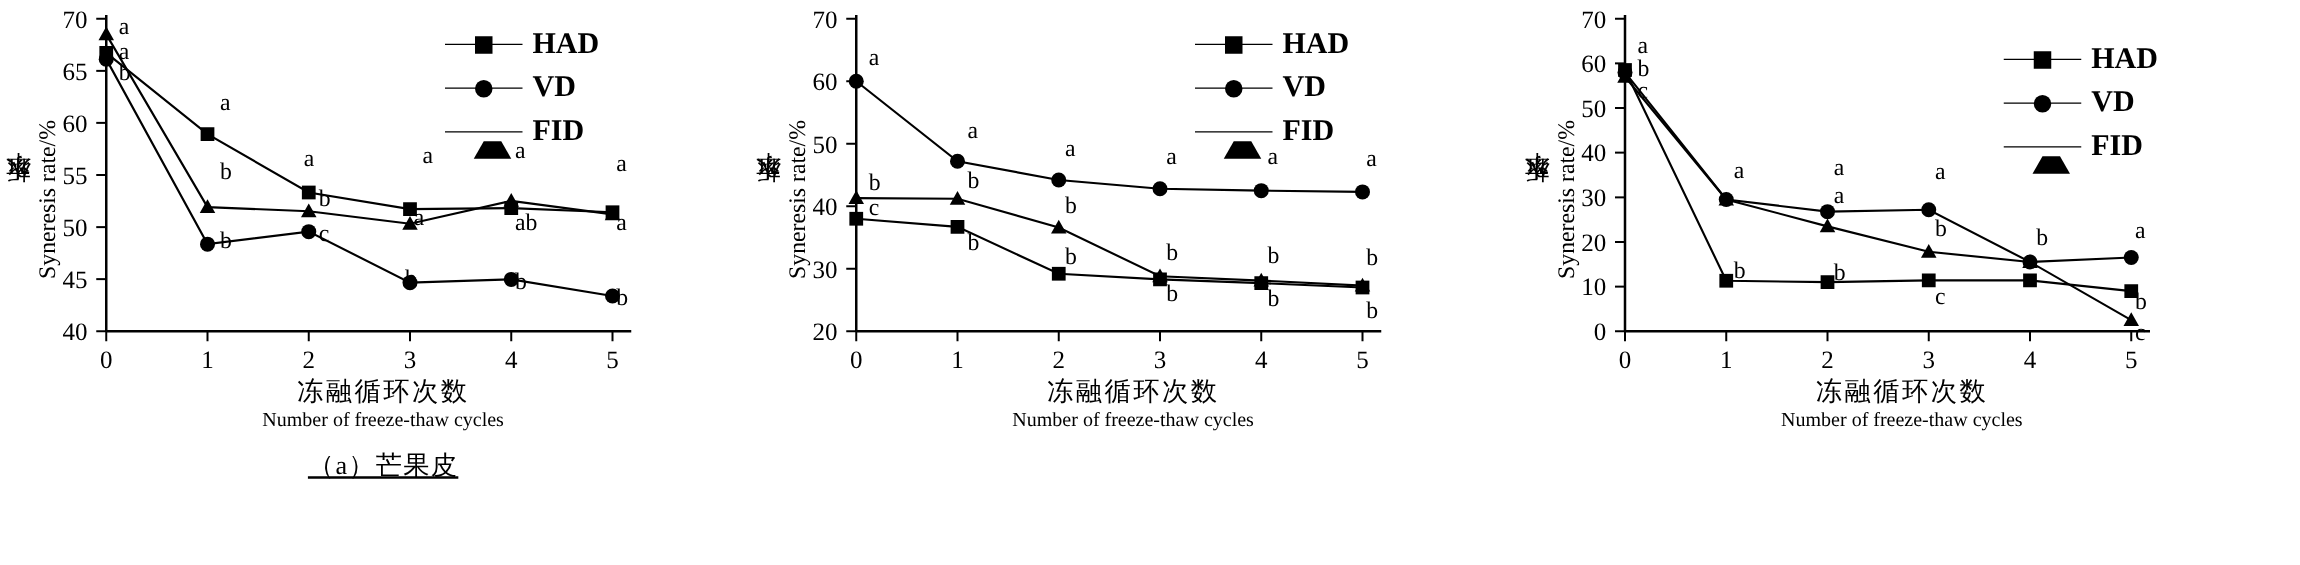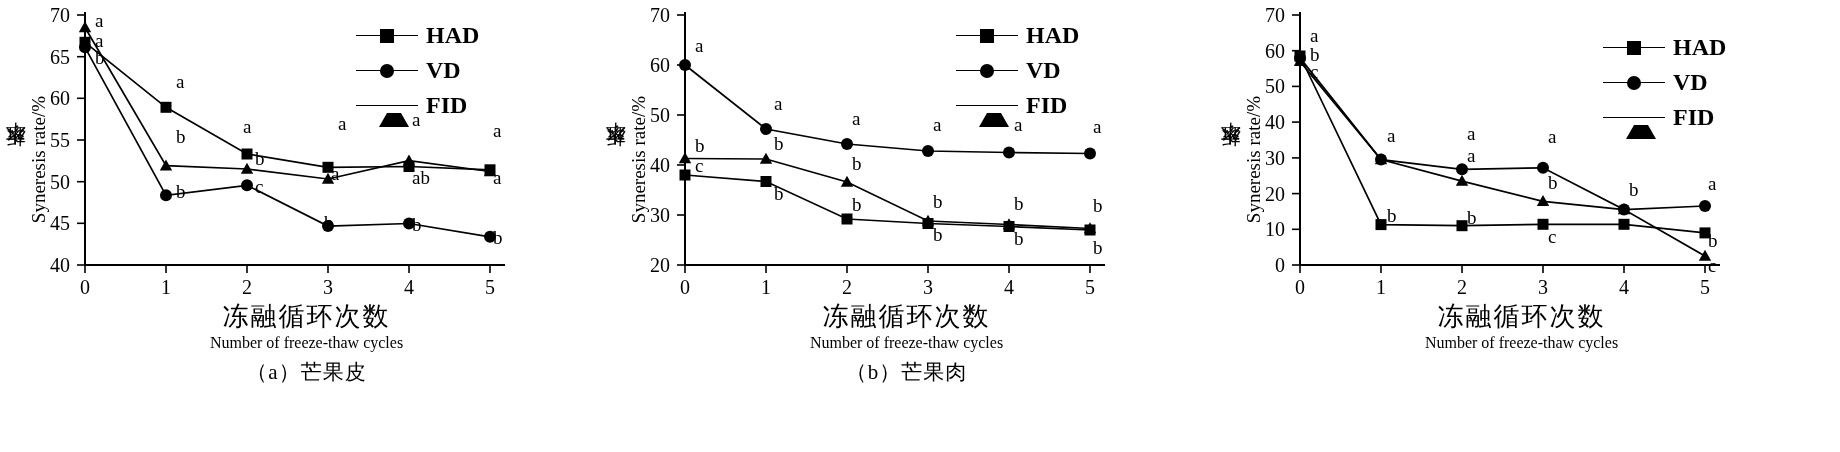--- a/index.html
+++ b/index.html
@@ -60,32 +60,33 @@
     font-size: 19px;
   }
 
   .xlabel-block {
     position: absolute;
     width: 100%;
     text-align: center;
     line-height: 1.28;
   }
   .xlabel-cn {
-    font-size: 26px;
+    font-size: 21px;
     letter-spacing: 2px;
   }
   .xlabel-en {
     font-size: 16px;
   }
   .caption {
     position: absolute;
     width: 100%;
     text-align: center;
     font-size: 21px;
     letter-spacing: 1px;
+    text-decoration: underline;
   }
 
   .legend {
     position: absolute;
     font-size: 0;
   }
   .legend-row {
     display: flex;
     align-items: center;
     height: 35px;
@@ -388,21 +389,20 @@
             <span class="sym sym-tri"></span>
         </span>
         <span class="legend-label">FID</span>
       </div>
     </div>
 
     <div class="xlabel-block" style="top:300px;">
       <div class="xlabel-cn">冻融循环次数</div>
       <div class="xlabel-en">Number of freeze-thaw cycles</div>
     </div>
-    <div class="caption" style="top:358px;">（b）芒果肉</div>
   </div>
 
   <div class="panel" id="panel-c">
     <div class="ylabel-block">
       <span class="ylabel-cn">析水率</span>
       <span class="ylabel-en">Syneresis rate/%</span>
     </div>
 
     <svg class="plot-svg" width="613" height="300" viewBox="0 0 613 300">
 

